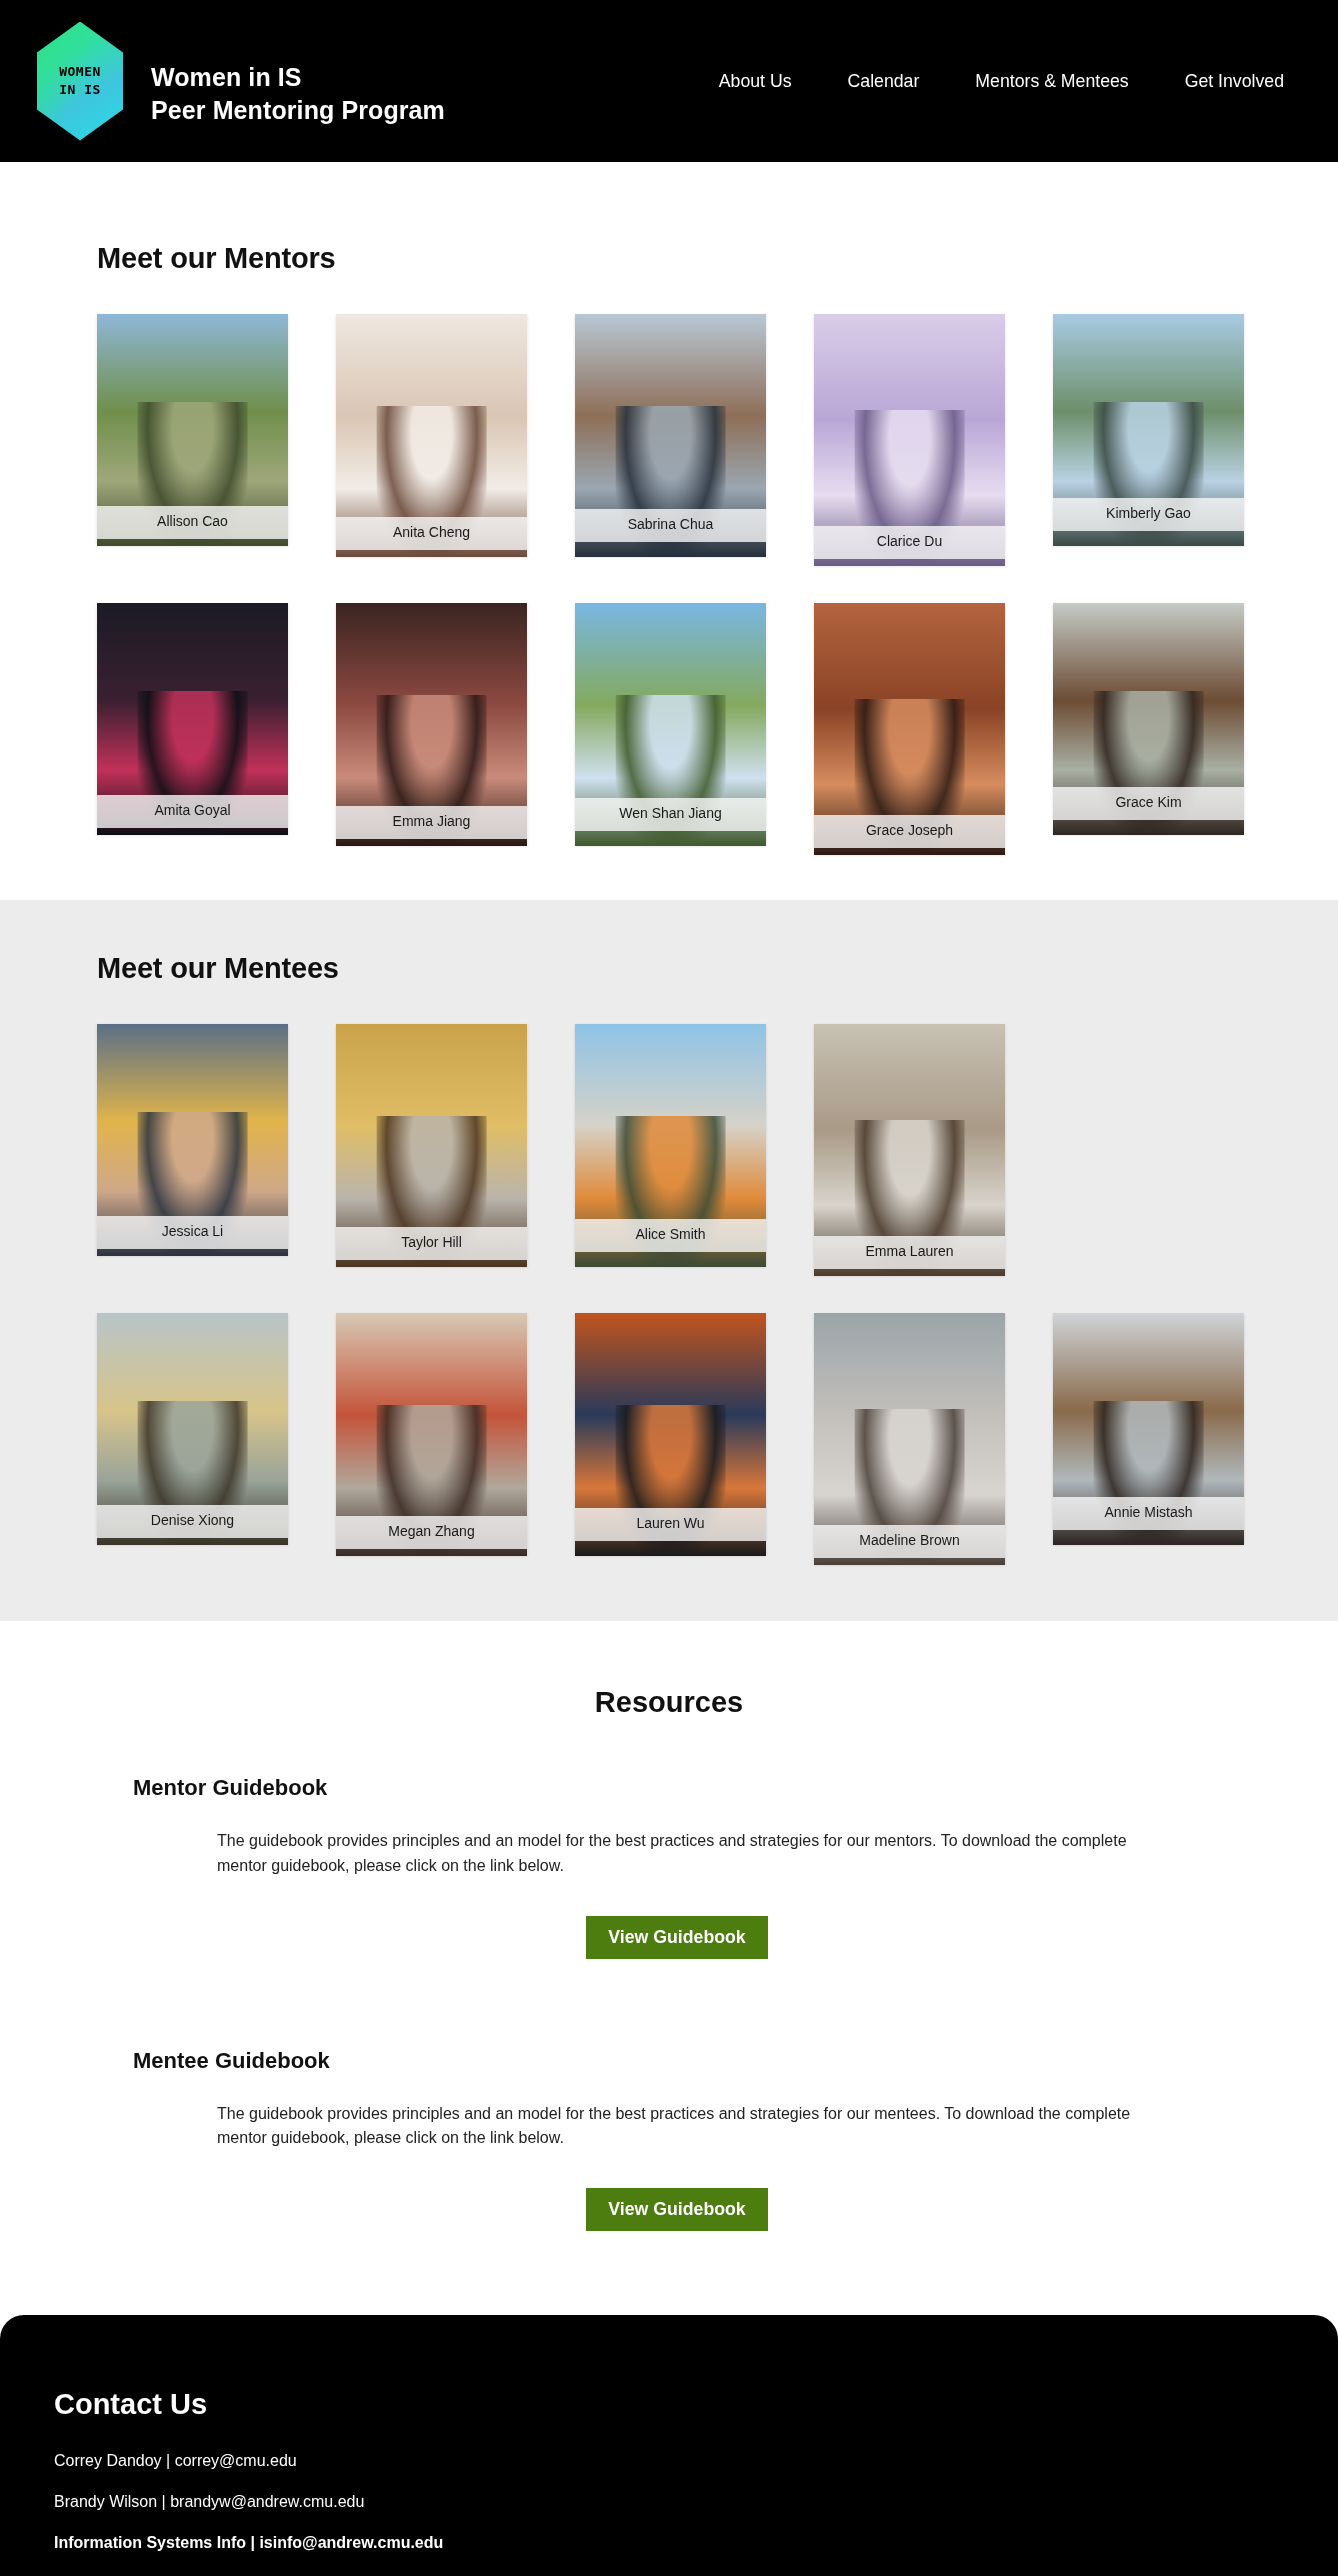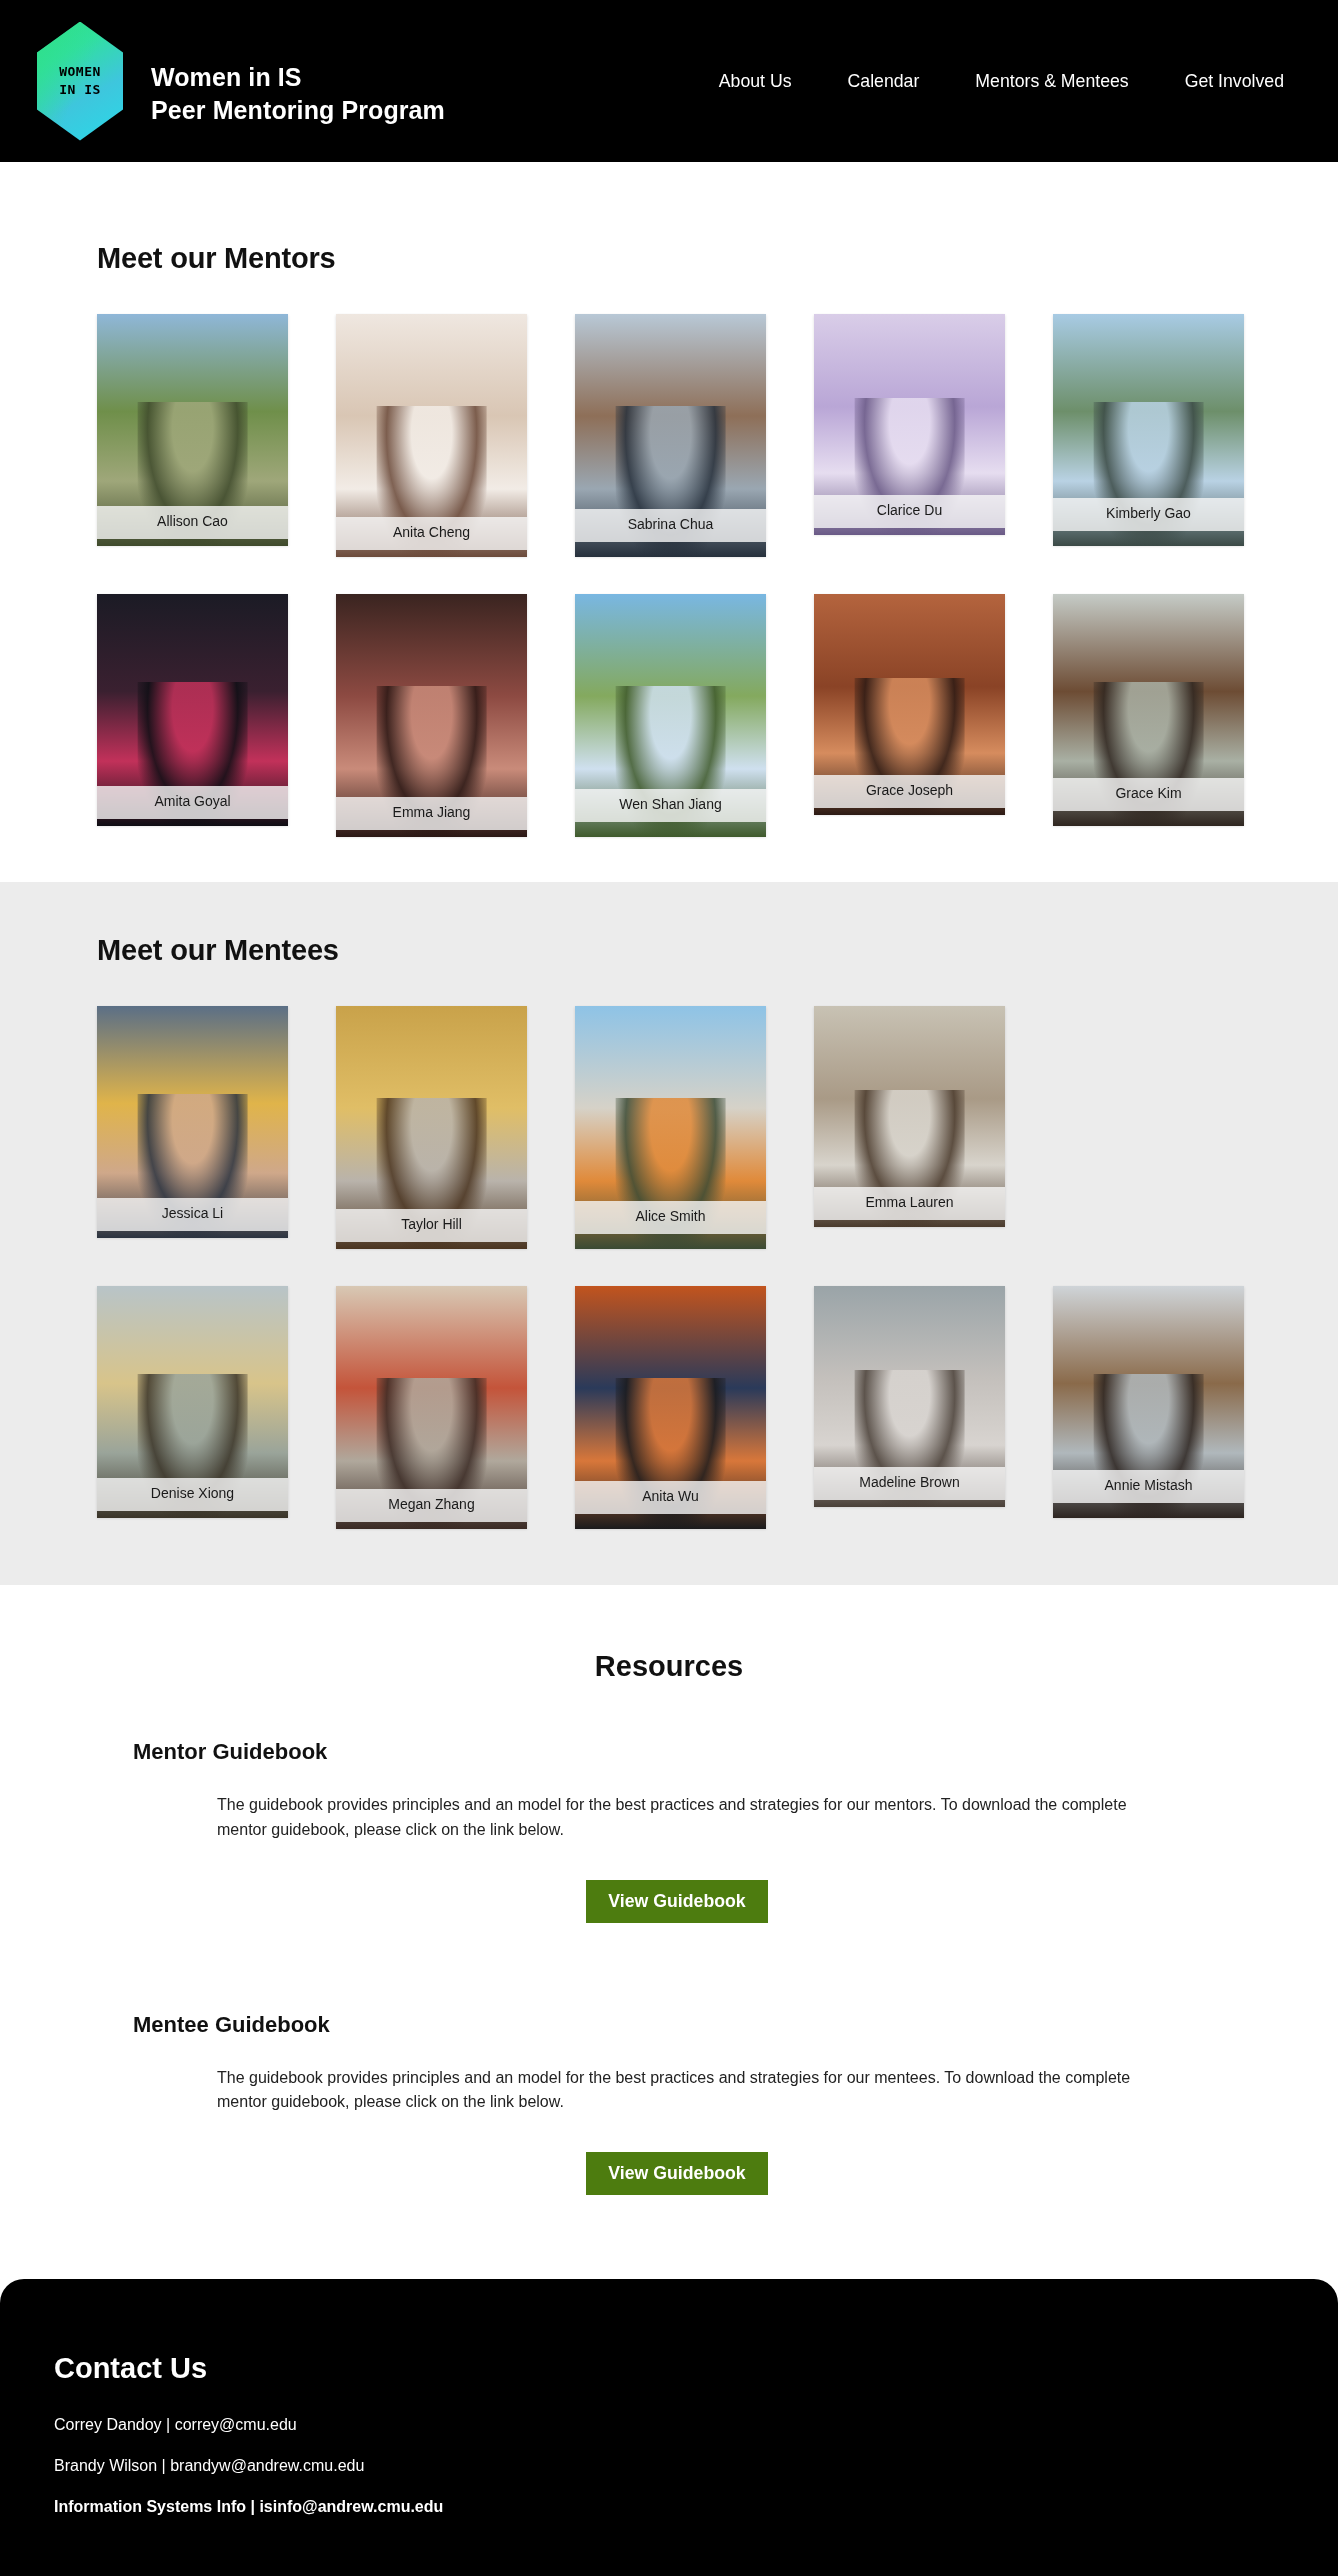--- a/index.html
+++ b/index.html
@@ -141,21 +141,21 @@
     padding: 8.4px 3.7px 9.3px 3.7px;
     line-height: 1.1;
     white-space: nowrap;
     overflow: hidden;
   }
 
   
   .c-w1 { width: 191px; height: 232px; }
   .c-w2 { width: 191px; height: 230px; }
   .c-tall { height: 243px; }
-  .c-short { height: 221px; }
+  .c-short { height: 252px; }
 
   .nm-high { bottom: 15px; }
   .nm-mid  { bottom: 7.4px; }
 
   
   .section-resources {
     background: #ffffff;
     padding: 65px 0 84px 0;
   }
   .resources-title {
@@ -372,21 +372,21 @@
         <div class="person-card c-w2 c-tall">
           <div class="person-photo" style="background: linear-gradient(rgb(216, 200, 180) 0%, rgb(196, 84, 58) 42%, rgb(176, 168, 156) 72%, rgb(58, 42, 36) 100%);">
             <div style="position: absolute; left: 50%; transform: translateX(-50%); bottom: 0px; width: 58%; height: 62%; background: radial-gradient(at 50% 18%, rgb(176, 168, 156) 0%, rgb(176, 168, 156) 26%, rgb(58, 42, 36) 58%, rgba(0, 0, 0, 0) 80%); opacity: 0.85;"></div>
           </div>
           <div class="person-name nm-mid">Megan Zhang</div>
         </div>
         <div class="person-card c-w1 c-tall">
           <div class="person-photo" style="background: linear-gradient(rgb(194, 84, 30) 0%, rgb(42, 58, 90) 42%, rgb(216, 119, 58) 72%, rgb(26, 26, 28) 100%);">
             <div style="position: absolute; left: 50%; transform: translateX(-50%); bottom: 0px; width: 58%; height: 62%; background: radial-gradient(at 50% 18%, rgb(216, 119, 58) 0%, rgb(216, 119, 58) 26%, rgb(26, 26, 28) 58%, rgba(0, 0, 0, 0) 80%); opacity: 0.85;"></div>
           </div>
-          <div class="person-name nm-high">Anita Wu</div>
+          <div class="person-name nm-high">Lauren Wu</div>
         </div>
         <div class="person-card c-w2 c-short">
           <div class="person-photo" style="background: linear-gradient(rgb(154, 164, 168) 0%, rgb(196, 192, 188) 42%, rgb(216, 212, 208) 72%, rgb(74, 64, 56) 100%);">
             <div style="position: absolute; left: 50%; transform: translateX(-50%); bottom: 0px; width: 58%; height: 62%; background: radial-gradient(at 50% 18%, rgb(216, 212, 208) 0%, rgb(216, 212, 208) 26%, rgb(74, 64, 56) 58%, rgba(0, 0, 0, 0) 80%); opacity: 0.85;"></div>
           </div>
           <div class="person-name nm-mid">Madeline Brown</div>
         </div>
         <div class="person-card c-w1">
           <div class="person-photo" style="background: linear-gradient(rgb(207, 212, 216) 0%, rgb(138, 106, 74) 42%, rgb(176, 184, 188) 72%, rgb(44, 36, 32) 100%);">
             <div style="position: absolute; left: 50%; transform: translateX(-50%); bottom: 0px; width: 58%; height: 62%; background: radial-gradient(at 50% 18%, rgb(176, 184, 188) 0%, rgb(176, 184, 188) 26%, rgb(44, 36, 32) 58%, rgba(0, 0, 0, 0) 80%); opacity: 0.85;"></div>

